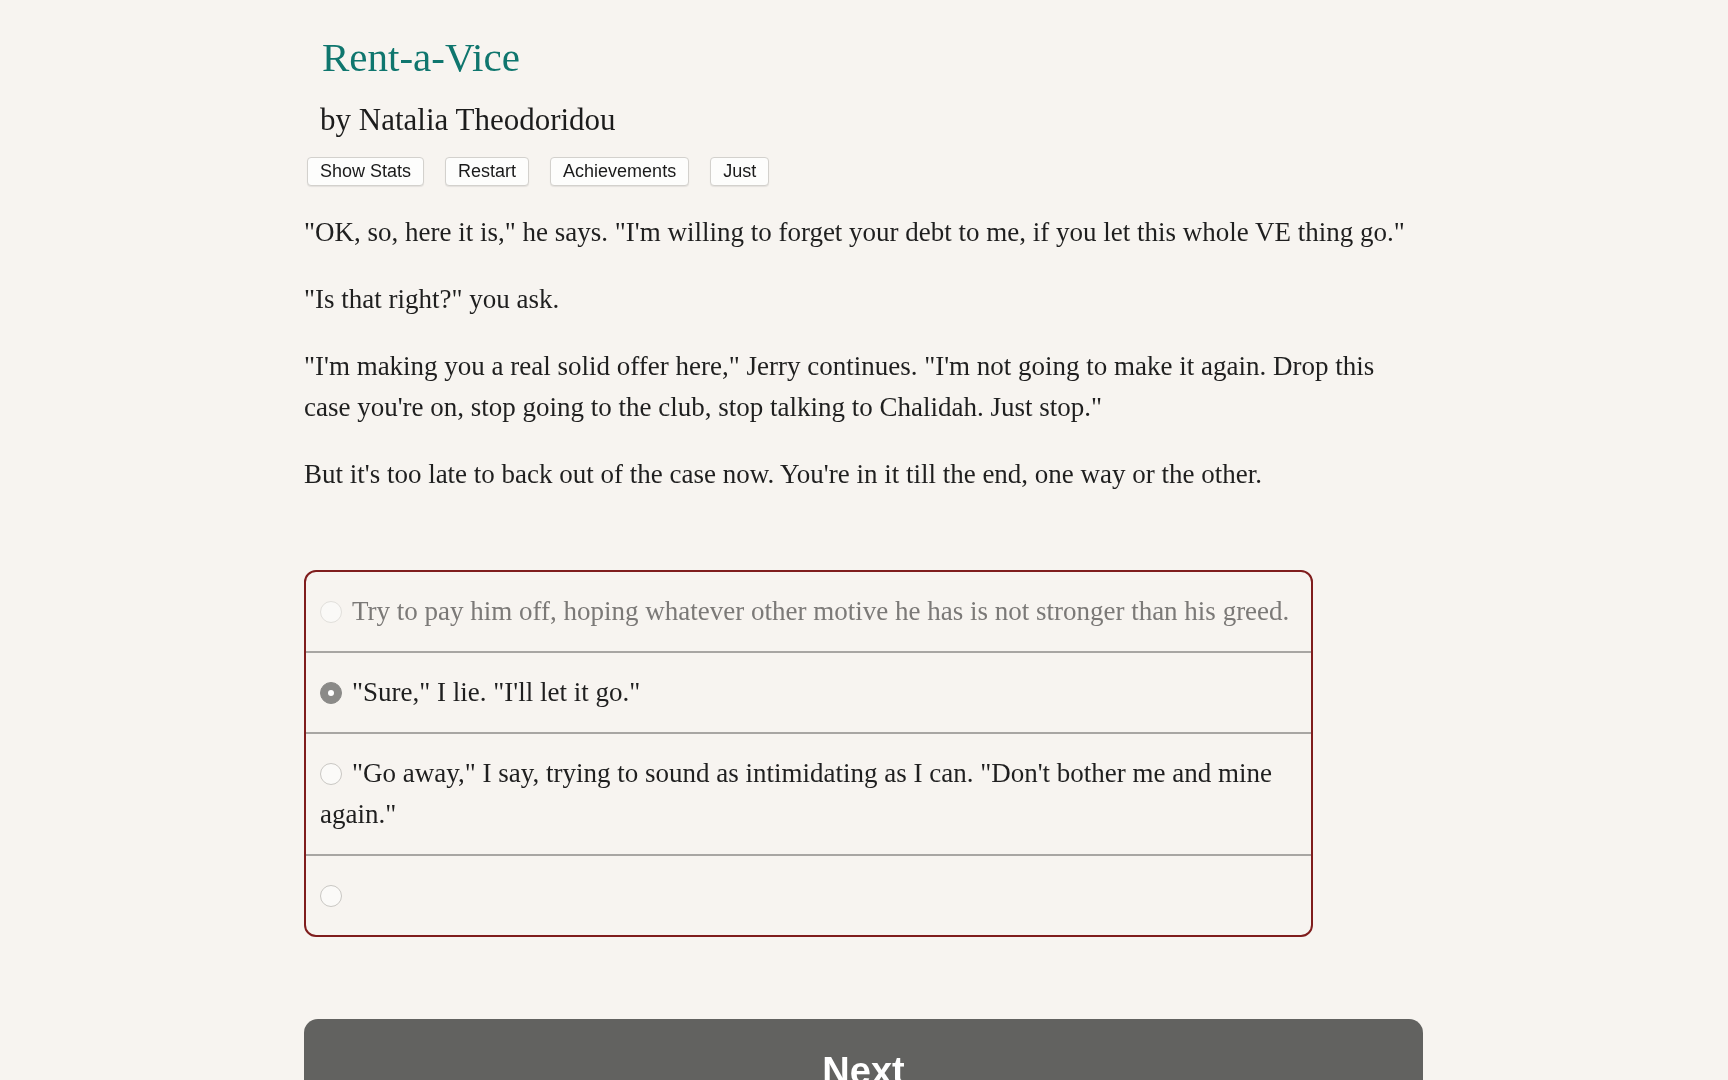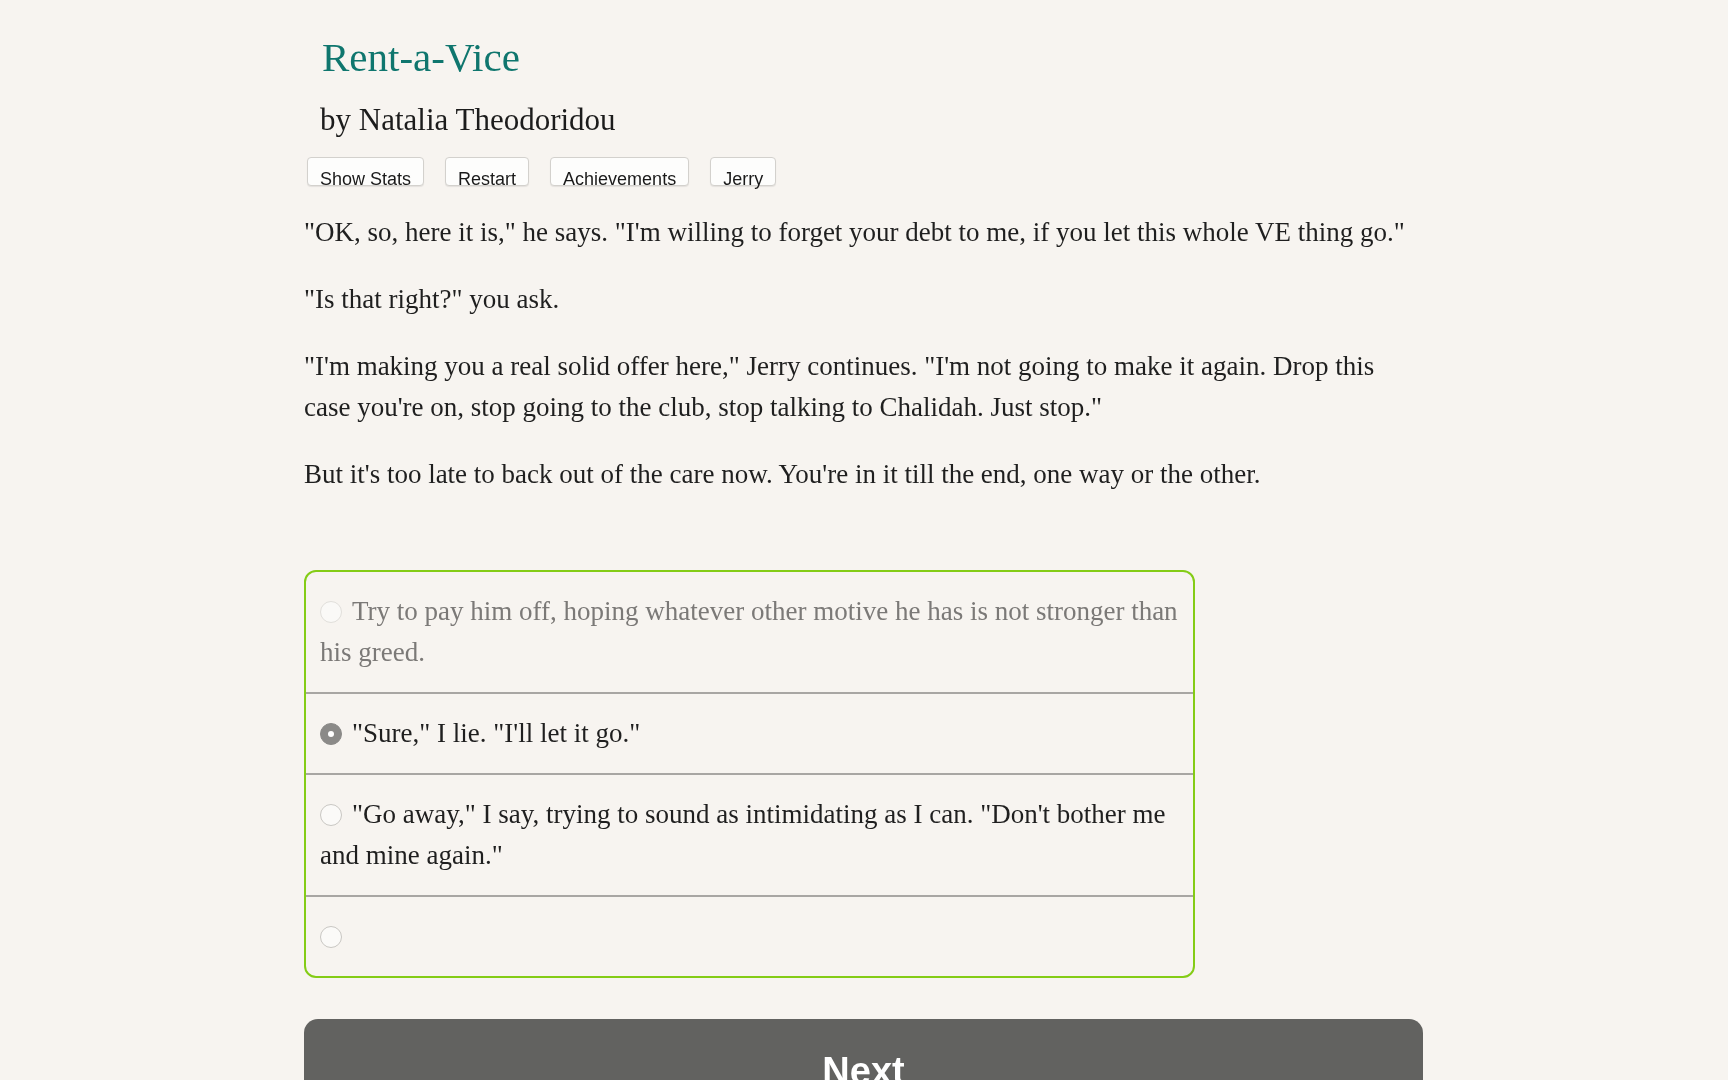--- a/index.html
+++ b/index.html
@@ -52,44 +52,44 @@
   }
   .tbtn {
     font-family: "Liberation Sans", "DejaVu Sans", sans-serif;
     font-size: 18px;
     color: #1a1a1a;
     background: #fdfdfc;
     border: 1px solid #d3d1cd;
     border-radius: 4px;
     height: 29px;
     box-sizing: border-box;
-    padding: 8px 12px;
+    padding: 0 12px;
     line-height: 27px;
     box-shadow: 0 1px 1px rgba(0,0,0,0.08);
     cursor: pointer;
   }
   .story {
     position: absolute;
     left: 0;
     top: 212px;
     width: 1119px;
   }
   .story p {
     margin: 0 0 26px 0;
     font-size: 27px;
     line-height: 41px;
     color: #1f1f1f;
   }
   .choices {
     position: absolute;
     left: 0;
     top: 570px;
-    width: 891px;
+    width: 1009px;
     box-sizing: border-box;
-    border: 2px solid #84cc16;
+    border: 2px solid #7f1d1d;
     border-radius: 12px;
     background: #f7f4f0;
     overflow: hidden;
   }
   .choice {
     position: relative;
     box-sizing: border-box;
     padding: 19px 14px 19px 14px;
     font-size: 27px;
     line-height: 41px;
@@ -157,28 +157,28 @@
 
 <div class="column">
 
   <h1 class="title">Rent-a-Vice</h1>
   <h2 class="author">by Natalia Theodoridou</h2>
 
   <div class="toolbar">
     <button class="tbtn">Show Stats</button>
     <button class="tbtn">Restart</button>
     <button class="tbtn">Achievements</button>
-    <button class="tbtn">Jerry</button>
+    <button class="tbtn">Just</button>
   </div>
 
   <div class="story">
     <p>"OK, so, here it is," he says. "I'm willing to forget your debt to me, if you let this whole VE thing go."</p>
     <p>"Is that right?" you ask.</p>
     <p>"I'm making you a real solid offer here," Jerry continues. "I'm not going to make it again. Drop this case you're on, stop going to the club, stop talking to Chalidah. Just stop."</p>
-    <p>But it's too late to back out of the care now. You're in it till the end, one way or the other.</p>
+    <p>But it's too late to back out of the case now. You're in it till the end, one way or the other.</p>
   </div>
 
   <div class="choices">
     <div class="choice disabled">
       <span class="radio"></span><span>Try to pay him off, hoping whatever other motive he has is not stronger than his greed.</span>
     </div>
     <div class="choice">
       <span class="radio checked"></span><span>"Sure," I lie. "I'll let it go."</span>
     </div>
     <div class="choice">

